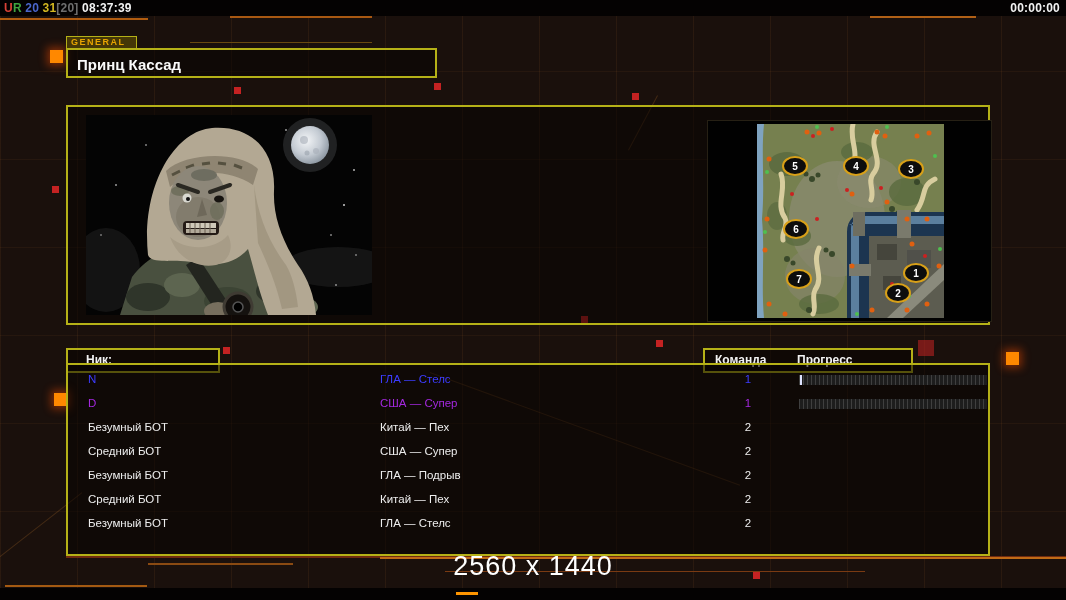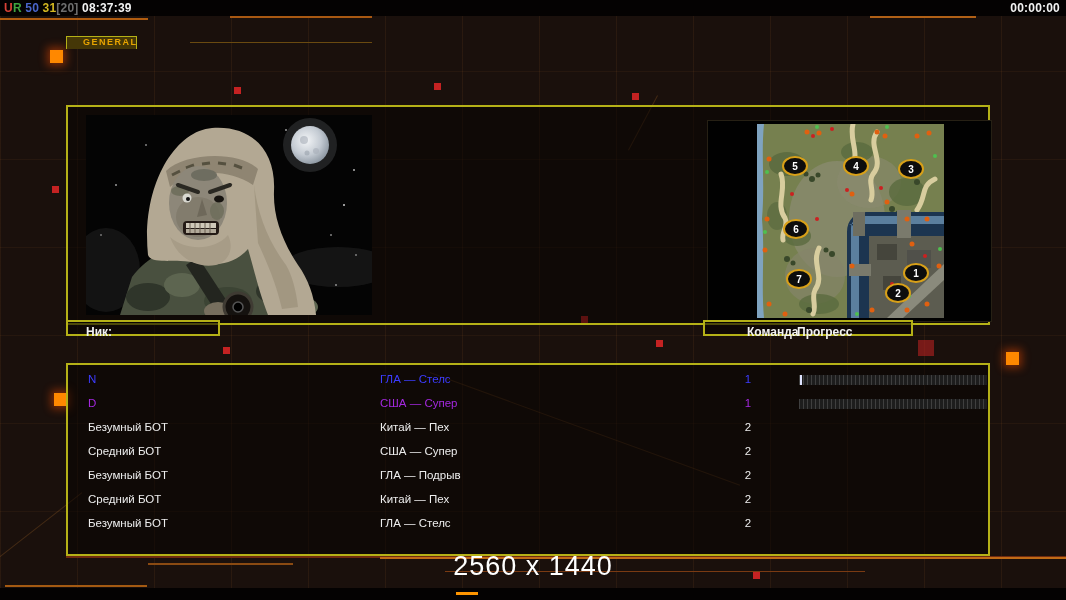--- a/index.html
+++ b/index.html
@@ -11,35 +11,35 @@
     font-family:"Liberation Sans", sans-serif;}
   
   .hudbar{position:absolute;left:0;width:1066px;background:#040202;}
   #topbar{top:0;height:16px;}
   #botbar{top:588px;height:12px;}
   .hudtext{position:absolute;top:1px;font-size:12px;font-weight:bold;letter-spacing:0.2px;white-space:pre;}
   
   .ybox{position:absolute;border:2px solid #b5b117;background:rgba(8,4,2,0.55);box-sizing:border-box;}
   #gen-tab{position:absolute;left:66px;top:36px;width:71px;height:13px;background:#453707;
     border:1px solid #b5b117;border-bottom:none;box-sizing:border-box;
-    color:#e8a400;font-size:9px;font-weight:bold;letter-spacing:1.5px;line-height:11px;padding-left:16px;}
+    color:#e8a400;font-size:9px;font-weight:bold;letter-spacing:1.5px;line-height:11px;padding-left:4px;}
   #title-box{left:66px;top:48px;width:371px;height:30px;}
   #title-box .t{position:absolute;left:9px;top:6px;font-size:15px;font-weight:bold;color:#fafafa;}
   #info-box{left:66px;top:105px;width:924px;height:220px;}
   #desc{position:absolute;left:341px;top:57px;width:300px;font-size:11px;line-height:13.5px;color:#dcdcdc;white-space:pre-line;}
   #portrait{position:absolute;left:18px;top:8px;width:286px;height:200px;background:#000;}
   #map-panel{position:absolute;left:639px;top:13px;width:285px;height:202px;background:#010101;border:1px solid #262014;box-sizing:border-box;}
   #map-svg{position:absolute;left:49px;top:3px;}
   
-  .hbox{position:absolute;top:320px;height:16px;border:2px solid #b5b117;background:rgba(8,4,2,0.6);box-sizing:border-box;
+  .hbox{position:absolute;top:348px;height:25px;border:2px solid #b5b117;background:rgba(8,4,2,0.6);box-sizing:border-box;
     color:#f2f2f2;font-size:12px;font-weight:bold;line-height:21px;}
   #h-nick{left:66px;width:154px;padding-left:18px;}
   #h-gen{left:317px;width:211px;padding-left:14px;}
   #h-team{left:703px;width:210px;}
-  #h-team .l1{position:absolute;left:10px;top:0;margin-left:32px;}
+  #h-team .l1{position:absolute;left:10px;top:0;}
   #h-team .l2{position:absolute;left:92px;top:0;}
   
   #table-box{left:66px;top:363px;width:924px;height:193px;}
   .prow{position:absolute;left:0;width:920px;height:24px;}
   .prow span{position:absolute;top:5px;font-size:11.5px;color:#ededed;}
   .c-nick{left:20px;}
   .c-gen{left:264px;padding-left:48px;}
   .c-team{left:668px;width:24px;text-align:center;}
   .pbar{position:absolute;left:731px;top:7px;width:188px;height:10px;background:#151515;
     background-image:repeating-linear-gradient(90deg,#3f3f3f 0 1px,#1d1d1d 1px 4px);}
@@ -82,24 +82,27 @@
   <div class="rsq" style="left:223px;top:347px;"></div>
   <div class="rsq" style="left:581px;top:316px;"></div>
   <div class="rsq" style="left:656px;top:340px;"></div>
   <div class="rsq" style="left:753px;top:572px;"></div>
   <div class="rsq" style="left:918px;top:340px;width:16px;height:16px;opacity:.55;"></div>
 
   <div id="topbar" class="hudbar"></div>
   <div id="botbar" class="hudbar"></div>
   <div class="oline" style="left:456px;top:592px;width:22px;height:3px;background:#ff9500;"></div>
 
-  <div class="hudtext" style="left:4px;"><span style="color: rgb(217, 65, 54);">U</span><span style="color: rgb(63, 163, 63);">R</span><span style="color: rgb(74, 102, 204);"> 50</span><span style="color: rgb(212, 184, 33);"> 31</span><span style="color: rgb(110, 110, 110);">[20]</span><span style="color: rgb(242, 242, 242);"> 08:37:39</span></div>
+  <div class="hudtext" style="left:4px;"><span style="color: rgb(217, 65, 54);">U</span><span style="color: rgb(63, 163, 63);">R</span><span style="color: rgb(74, 102, 204);"> 20</span><span style="color: rgb(212, 184, 33);"> 31</span><span style="color: rgb(110, 110, 110);">[20]</span><span style="color: rgb(242, 242, 242);"> 08:37:39</span></div>
   <div class="hudtext" style="right: 6px; color: rgb(242, 242, 242);">00:00:00</div>
 
   <div id="gen-tab">GENERAL</div>
+  <div id="title-box" class="ybox">
+    <div class="t">Принц Кассад</div>
+  </div>
 
   <div id="info-box" class="ybox">
     <div id="portrait">
       <svg width="286" height="200" viewBox="0 0 286 200">
         <rect width="286" height="200" fill="#040404"></rect>
         <g fill="#ffffff">
           <circle cx="258" cy="90" r="1" opacity=".8"></circle>
             <circle cx="270" cy="140" r="1" opacity=".6"></circle>
           <circle cx="250" cy="170" r="1" opacity=".7"></circle>
             <circle cx="200" cy="15" r="1" opacity=".6"></circle>

